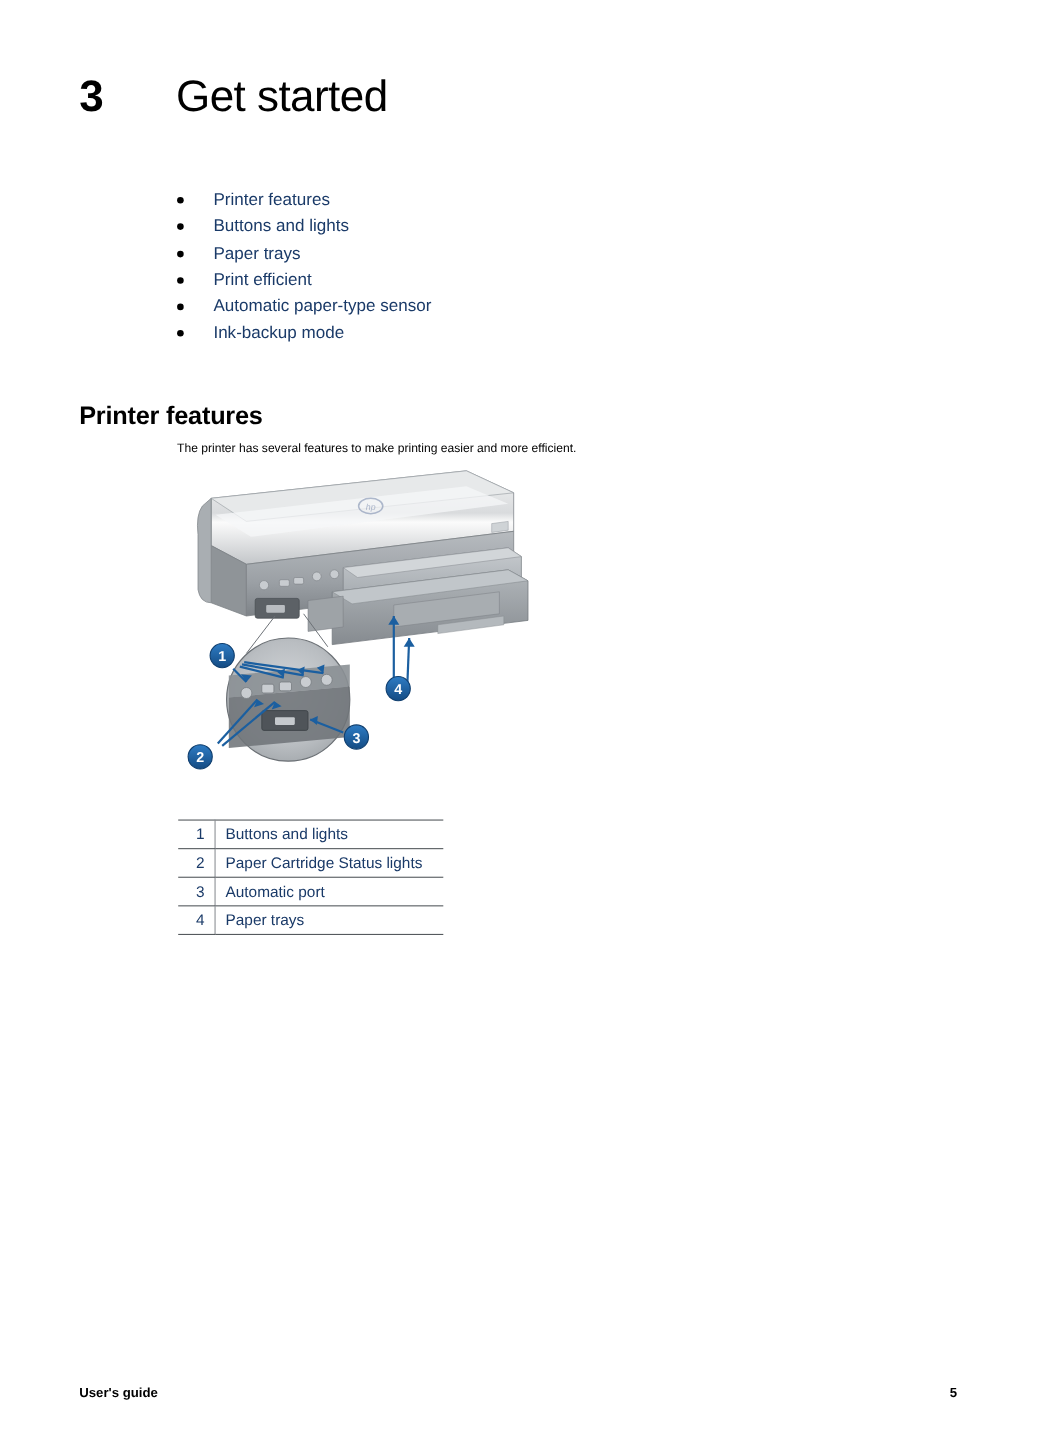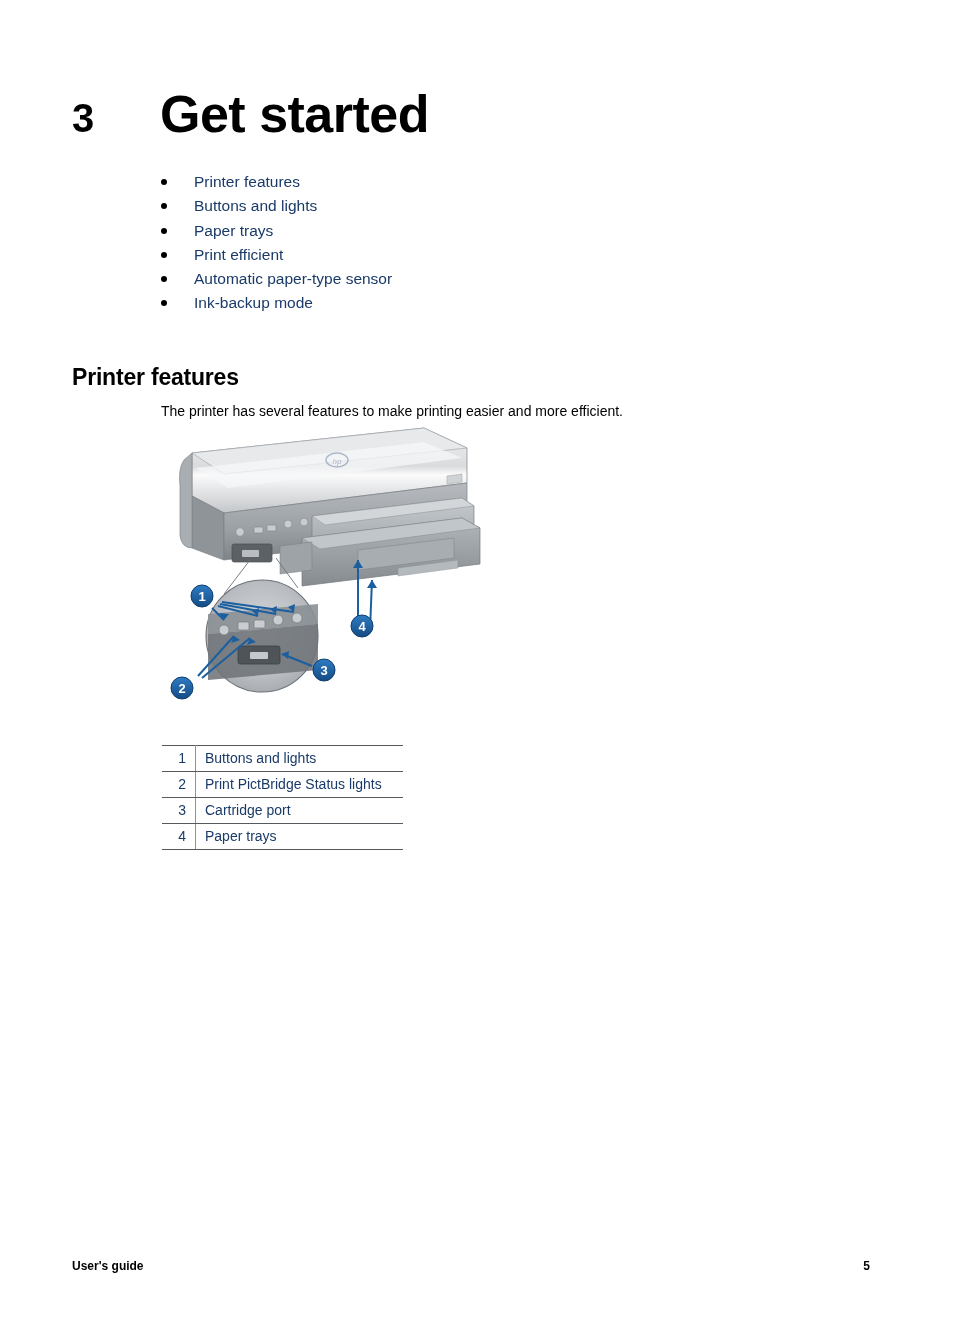--- a/index.html
+++ b/index.html
@@ -31,25 +31,24 @@
   }
   .chapter-number {
     font-size: 40px;
     font-weight: bold;
     line-height: 1;
     width: 88px;
     flex: 0 0 88px;
     letter-spacing: -0.5px;
   }
   .chapter-title {
-    font-size: 52px;
-    font-weight: bold;
+    font-size: 40px;
+    font-weight: normal;
     line-height: 1;
     letter-spacing: -0.5px;
-    margin-top: 20px;
   }
 
   
   .toc-list {
     position: absolute;
     left: 160px;
     top: 170px;
     width: 700px;
     margin: 0;
     padding: 0;
@@ -81,21 +80,21 @@
     font-weight: bold;
     letter-spacing: -0.2px;
   }
 
   
   .body-text {
     position: absolute;
     left: 161px;
     top: 386px;
     width: 700px;
-    font-size: 14px;
+    font-size: 11px;
     line-height: 22px;
     color: #000000;
   }
 
   
   .figure {
     position: absolute;
     left: 162px;
     top: 408px;
     width: 350px;
@@ -326,25 +325,25 @@
   </div>
 
   <table class="legend-table">
     <tbody>
       <tr>
         <td>1</td>
         <td>Buttons and lights</td>
       </tr>
       <tr>
         <td>2</td>
-        <td>Print PictBridge Status lights</td>
+        <td>Paper Cartridge Status lights</td>
       </tr>
       <tr>
         <td>3</td>
-        <td>Cartridge port</td>
+        <td>Automatic port</td>
       </tr>
       <tr>
         <td>4</td>
         <td>Paper trays</td>
       </tr>
     </tbody>
   </table>
 
   <div class="footer">
     <div>User's guide</div>

